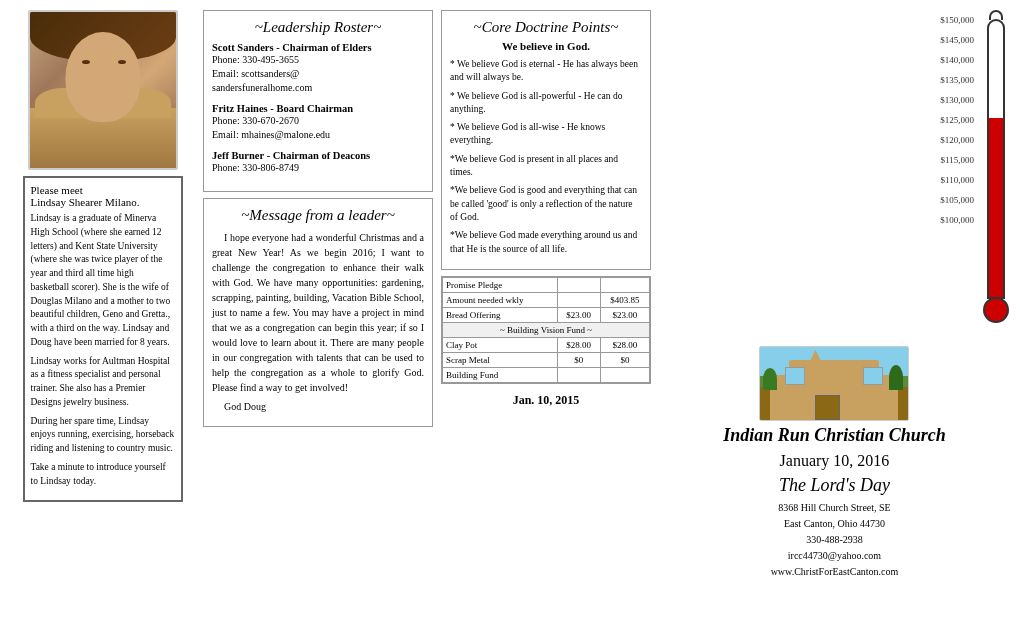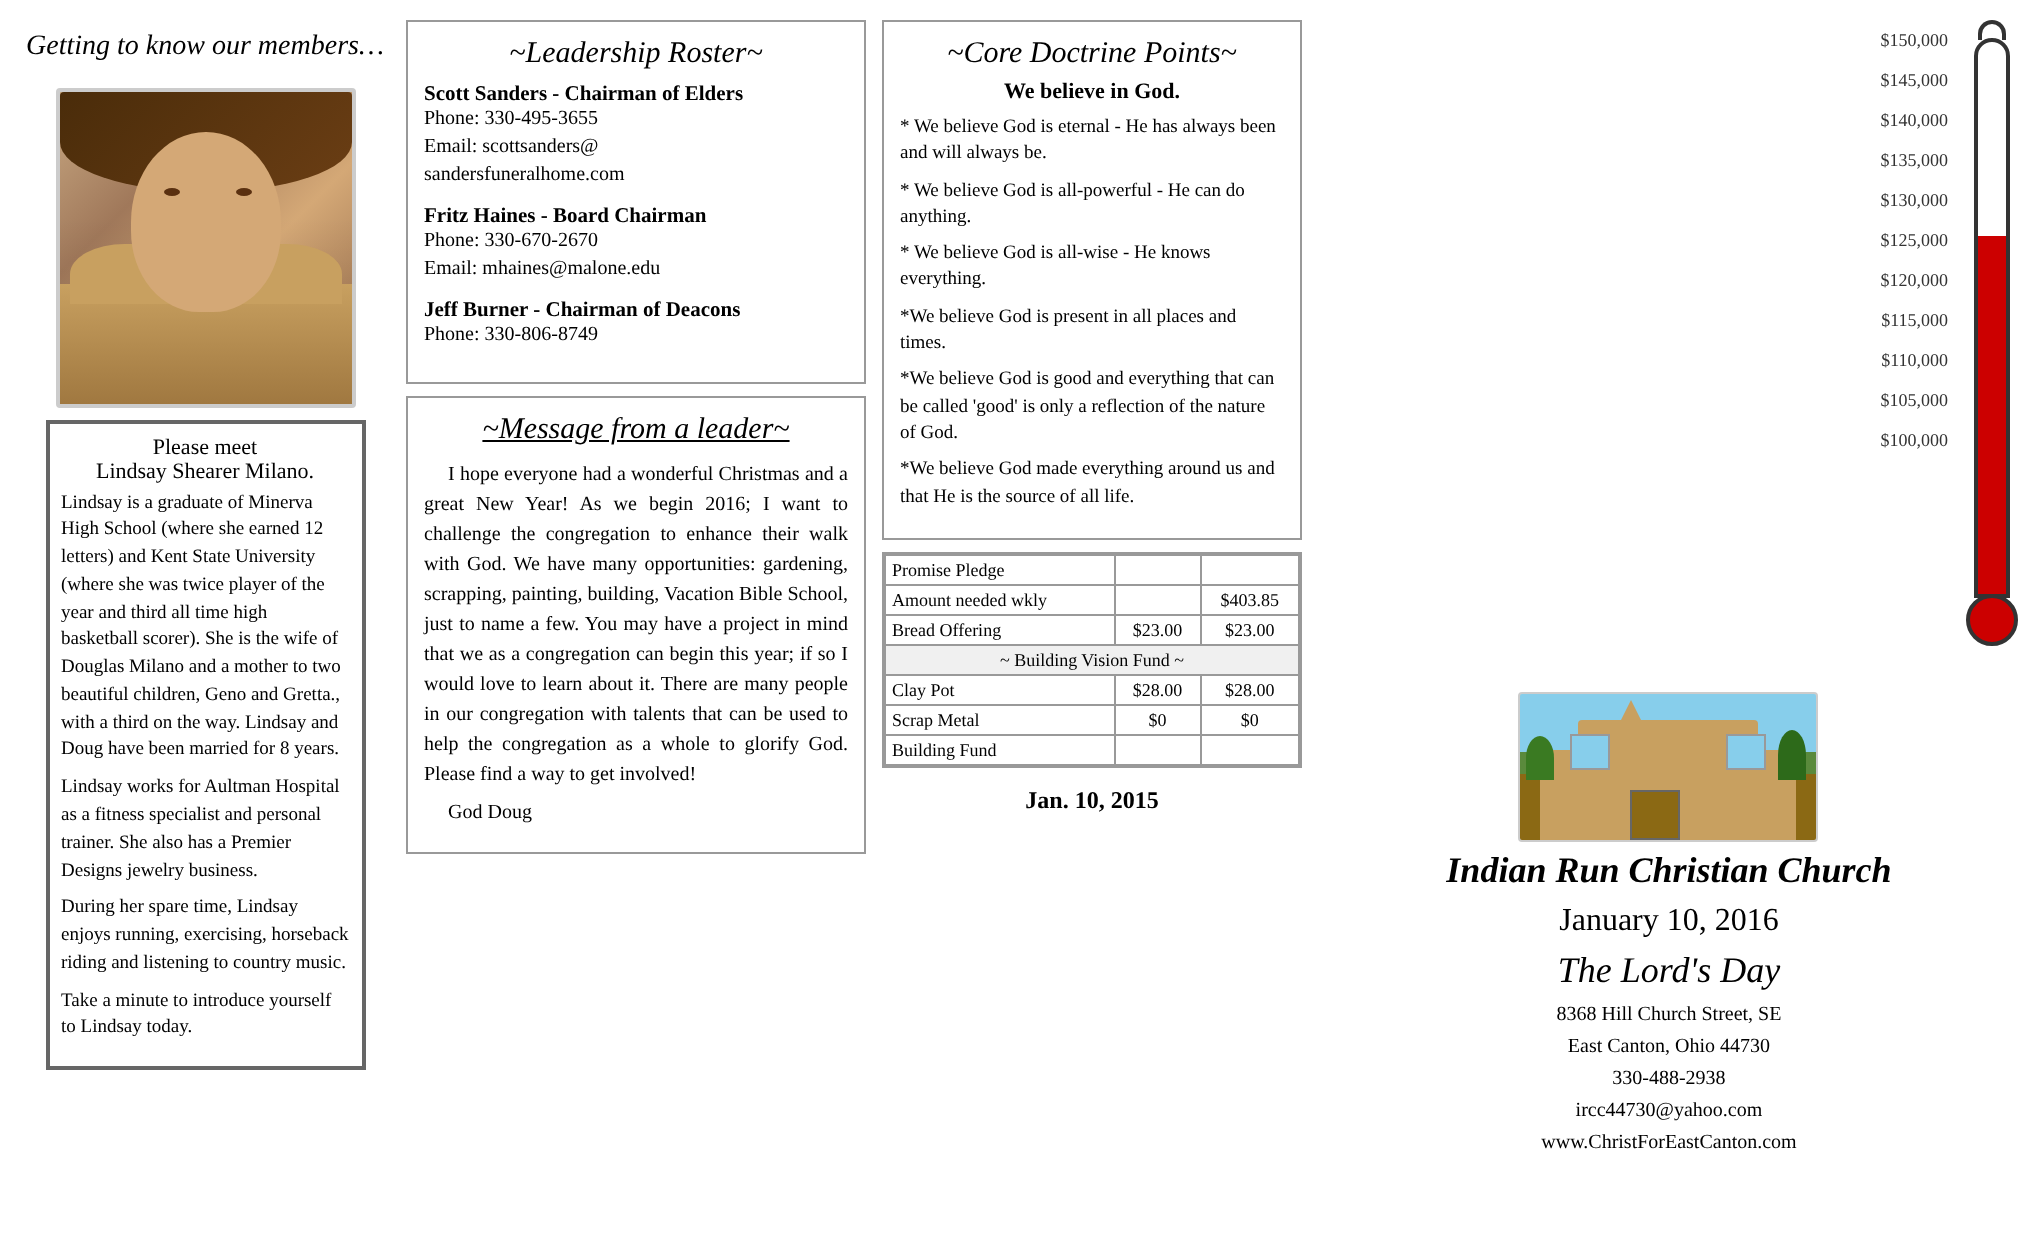--- a/index.html
+++ b/index.html
@@ -74,21 +74,21 @@
     }
 
     .member-border {
       width: 160px;
       border: 2px solid #666;
       padding: 6px;
     }
 
     .member-name {
       font-size: 11px;
-      text-align: center;
+      text-align: left;
       margin-bottom: 4px;
     }
 
     .member-bio {
       font-size: 9.5px;
       line-height: 1.45;
       text-align: left;
     }
 
     .member-bio p {
@@ -137,21 +137,20 @@
       padding: 8px;
       background: #fff;
     }
 
     .message-title {
       font-size: 15px;
       font-style: italic;
       text-align: center;
       font-family: 'Brush Script MT', cursive, Georgia, serif;
       margin-bottom: 6px;
-      text-decoration: underline;
     }
 
     .message-text {
       font-size: 10px;
       line-height: 1.5;
       text-align: justify;
     }
 
     .message-text p {
       margin-bottom: 4px;
@@ -357,21 +356,20 @@
       gap: 4px;
       margin-top: 10px;
     }
   </style>
 </head>
 <body>
 
 <div class="page">
 
   <div class="col-member">
-    <div class="header-text">Getting to know our members…</div>
     <div class="member-photo">
 
       <div style="position:absolute;top:0;left:0;right:0;height:50px;background:linear-gradient(135deg,#4a2c0a,#6b3e14);border-radius:2px 2px 50% 50%;z-index:2;"></div>
 
       <div style="position:absolute;top:20px;left:50%;transform:translateX(-50%);width:75px;height:90px;background:#d4a876;border-radius:50% 50% 45% 45%;z-index:3;"></div>
 
       <div style="position:absolute;top:48px;left:52px;width:8px;height:4px;background:#5a3010;border-radius:50%;z-index:4;"></div>
       <div style="position:absolute;top:48px;left:88px;width:8px;height:4px;background:#5a3010;border-radius:50%;z-index:4;"></div>
 
       <div style="position:absolute;bottom:0;left:0;right:0;height:60px;background:linear-gradient(to bottom,#c8a060,#a07840);z-index:2;"></div>

